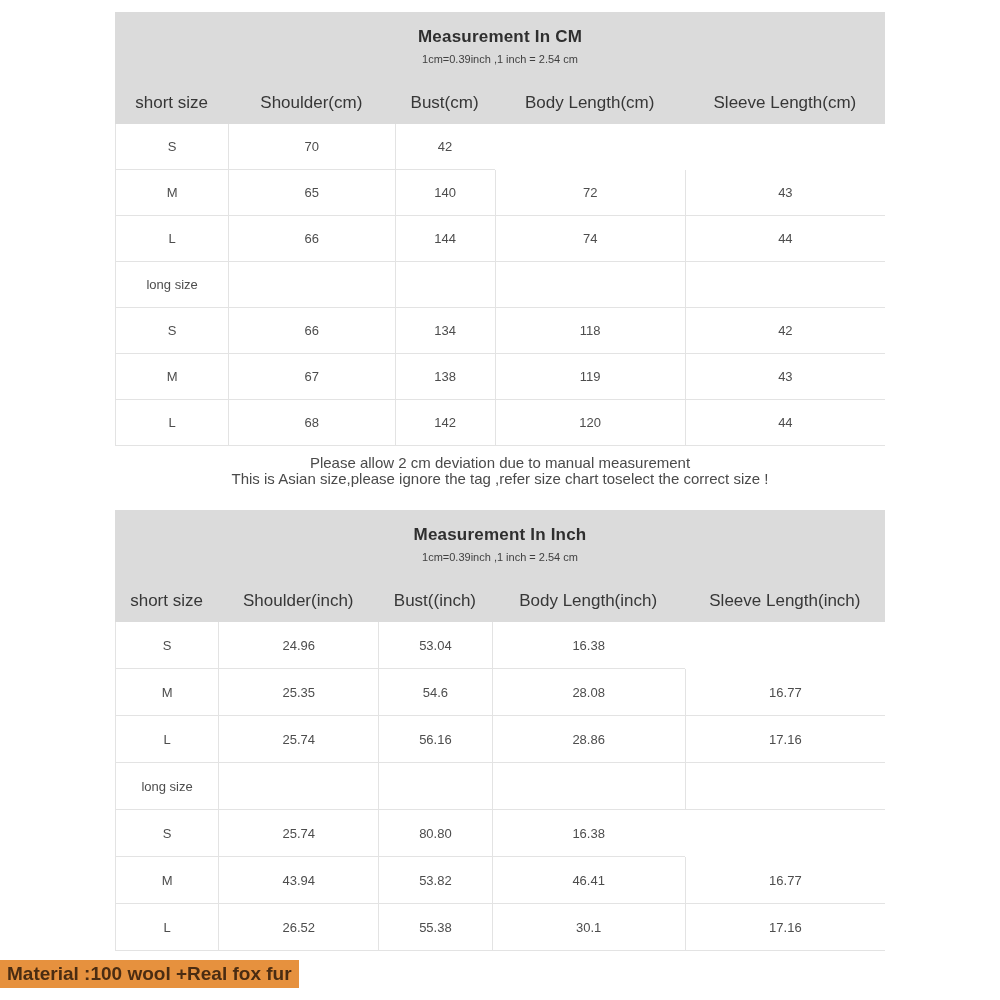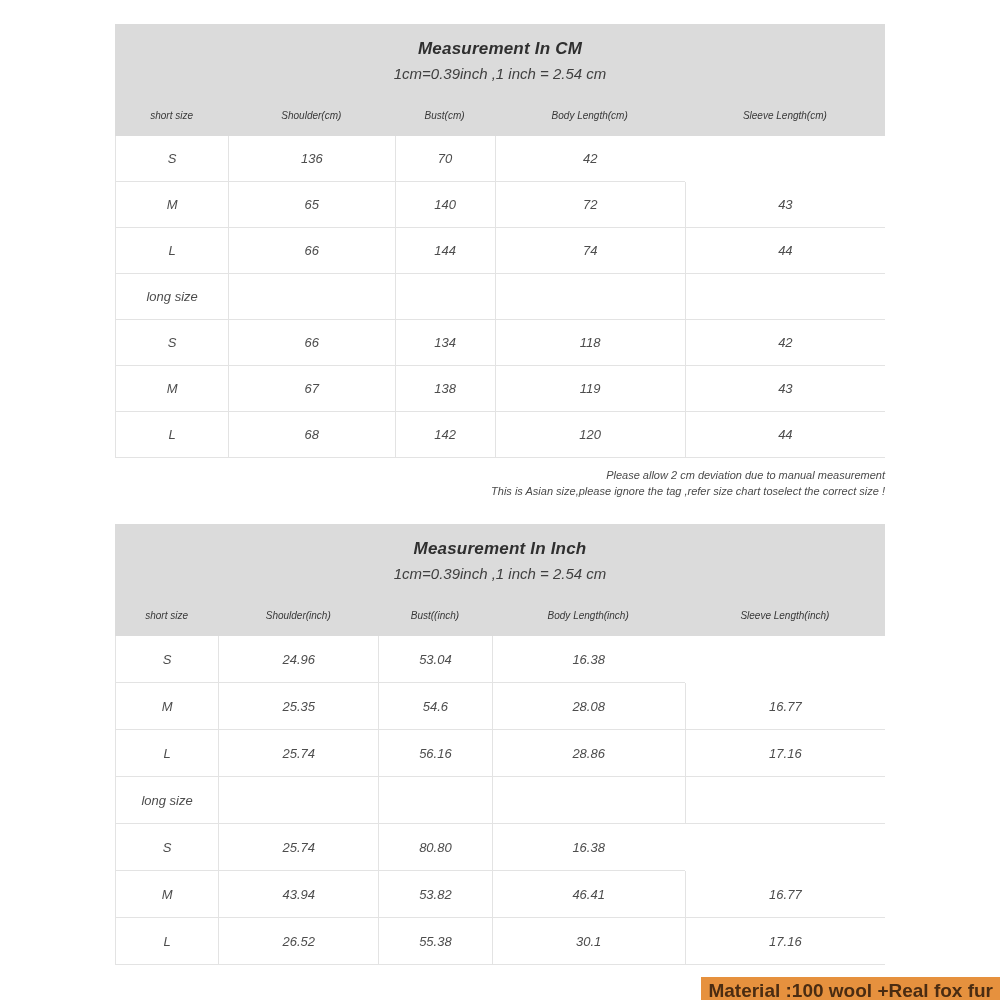--- a/index.html
+++ b/index.html
@@ -10,53 +10,53 @@
     --material-bg:#e6913e;
     --material-text:#4a2c12;
   }
   *{box-sizing:border-box;}
   html,body{margin:0;padding:0;}
   body{
     width:1000px;height:1000px;background:#ffffff;
     font-family:"Liberation Sans","DejaVu Sans",sans-serif;
     color:var(--text-cell);
   }
-  .sheet{width:770px;margin:12px auto;font-style:italic;}
+  .sheet{width:770px;margin:0 auto;}
   .sheet.first{padding-top:12px;}
   .band{
     background:var(--header-band);
     height:112px;
     display:flex;flex-direction:column;
     text-align:center;
   }
   .band .title{
     margin-top:15px;font-size:17px;font-weight:bold;color:var(--text-dark);
     letter-spacing:0.2px;
   }
-  .band .subtitle{margin-top:6px;font-size:15px;color:#3f3f3f;}
+  .band .subtitle{margin-top:6px;font-size:11px;color:#3f3f3f;}
   .cols{margin-top:auto;height:42px;display:grid;align-items:center;}
-  .col-h{font-size:10px;color:#373737;text-align:center;}
+  .col-h{font-size:17px;color:#373737;text-align:center;}
   .t0 .cols,.t0 .row{grid-template-columns:14.7% 21.6% 13% 24.7% 26%;}
   .t1 .cols,.t1 .row{grid-template-columns:13.4% 20.8% 14.7% 25.1% 26%;}
   .row{display:grid;height:46px;}
   .t1 .row{height:47px;}
   .cell{
     height:100%;
     border-left:1px solid var(--border);
     border-bottom:1px solid var(--border);
     display:flex;align-items:center;justify-content:center;
     font-size:13px;color:var(--text-cell);
   }
   .notes{
-    text-align:right;padding:9px 0 13px;
-    font-size:11px;color:#4a4a4a;line-height:16px;
+    text-align:center;padding:9px 0 13px;
+    font-size:15px;color:#4a4a4a;line-height:16px;
   }
   .sheet.second{margin-top:10px;}
   .material{
-    margin-top:9px;text-align:right;
+    margin-top:9px;text-align:left;
   }
   .material span{
     display:inline-block;background:var(--material-bg);color:var(--material-text);
     font-size:19px;font-weight:bold;padding:3px 7px;
   }
 </style>
 </head>
 <body>
 
 <section class="sheet first t0">
@@ -67,21 +67,20 @@
       <div class="col-h">short size</div>
       <div class="col-h">Shoulder(cm)</div>
       <div class="col-h">Bust(cm)</div>
       <div class="col-h">Body Length(cm)</div>
       <div class="col-h">Sleeve Length(cm)</div>
     </div>
   </header>
 
   <div class="row">
     <div class="cell">S</div>
-    <div class="cell">136</div>
     <div class="cell">70</div>
     <div class="cell">42</div>
   </div>
   <div class="row">
     <div class="cell">M</div>
     <div class="cell">65</div>
     <div class="cell">140</div>
     <div class="cell">72</div>
     <div class="cell">43</div>
   </div>

